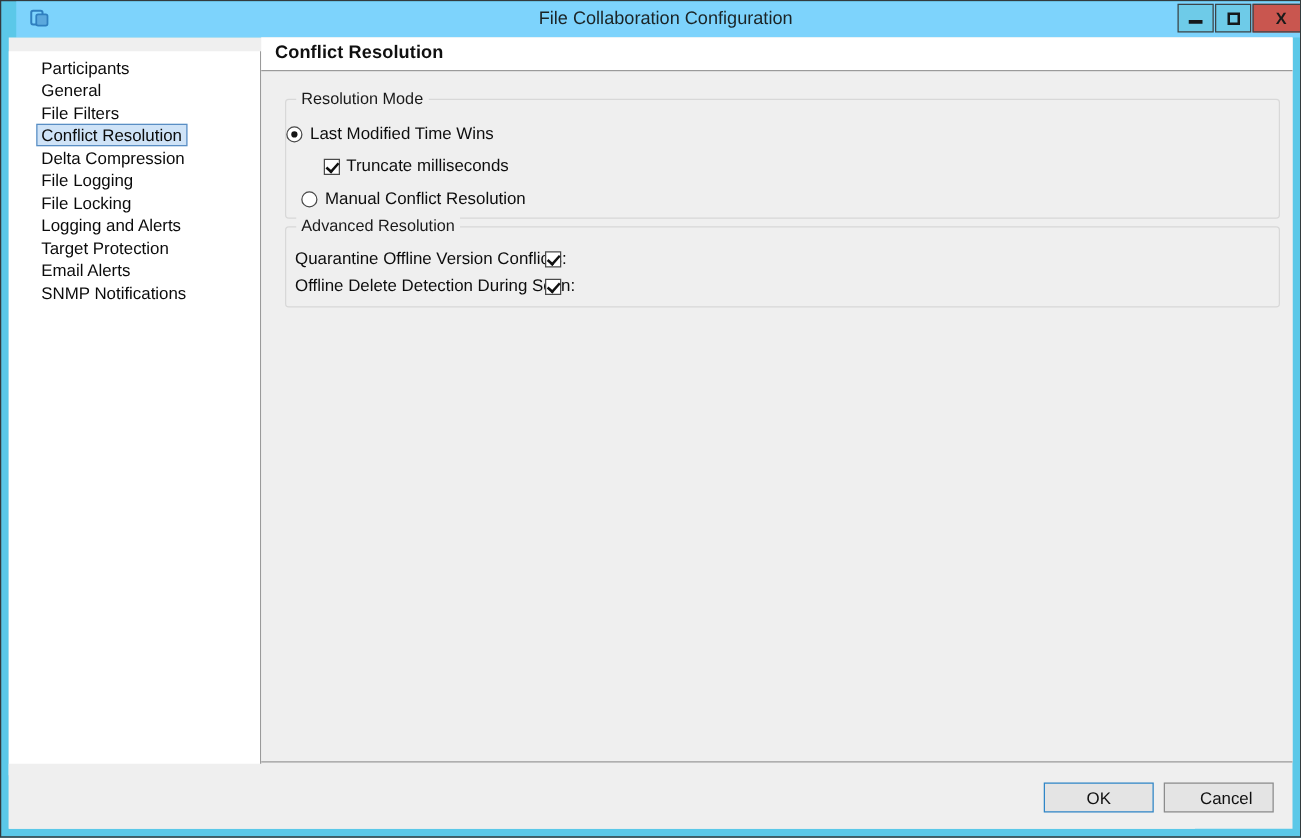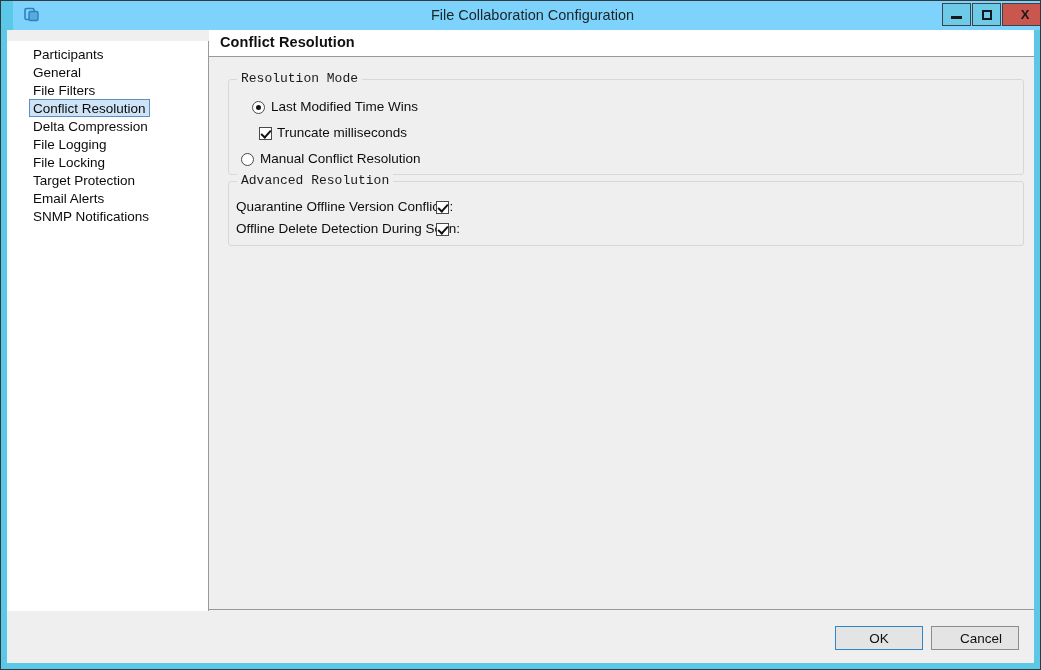--- a/index.html
+++ b/index.html
@@ -170,21 +170,20 @@
     background: transparent;
   }
   .group-legend {
     position: absolute;
     top: -9px;
     left: 8px;
     padding: 0 4px;
     background: #efefef;
     font-size: 13px;
     color: #1a1a1a;
-    font-family: Liberation Mono, monospace;
   }
   #group-resolution-mode {
     left: 19px;
     top: 49px;
     width: 796px;
     height: 96px;
   }
   #group-advanced-resolution {
     left: 19px;
     top: 151px;
@@ -239,21 +238,21 @@
     width: 4px;
     height: 8px;
     border: solid #111111;
     border-width: 0 2px 2px 0;
     transform: rotate(42deg);
   }
 
   .label-text { line-height: 14px; }
 
   
-  #row-last-modified { left: 23px; top: 20px; }
+  #row-last-modified { left: 0; top: 20px; }
   #row-truncate-ms   { left: 30px; top: 46px; }
   #row-manual        { left: 12px; top: 72px; }
 
   
   #row-quarantine { left: 7px; top: 18px; }
   #row-offline-delete { left: 7px; top: 40px; }
   .adv-label {
     display: inline-block;
     width: 200px;
   }
@@ -319,20 +318,21 @@
   <div class="client">
 
     <div class="sidebar">
       <div class="nav-row"><span class="nav-item">Participants</span></div>
       <div class="nav-row"><span class="nav-item">General</span></div>
       <div class="nav-row"><span class="nav-item">File Filters</span></div>
       <div class="nav-row"><span class="nav-item selected">Conflict Resolution</span></div>
       <div class="nav-row"><span class="nav-item">Delta Compression</span></div>
       <div class="nav-row"><span class="nav-item">File Logging</span></div>
       <div class="nav-row"><span class="nav-item">File Locking</span></div>
+      <div class="nav-row"><span class="nav-item">Logging and Alerts</span></div>
       <div class="nav-row"><span class="nav-item">Target Protection</span></div>
       <div class="nav-row"><span class="nav-item">Email Alerts</span></div>
       <div class="nav-row"><span class="nav-item">SNMP Notifications</span></div>
     </div>
 
     <div class="content">
 
       <div class="content-header">
         <div class="content-title">Conflict Resolution</div>
       </div>

